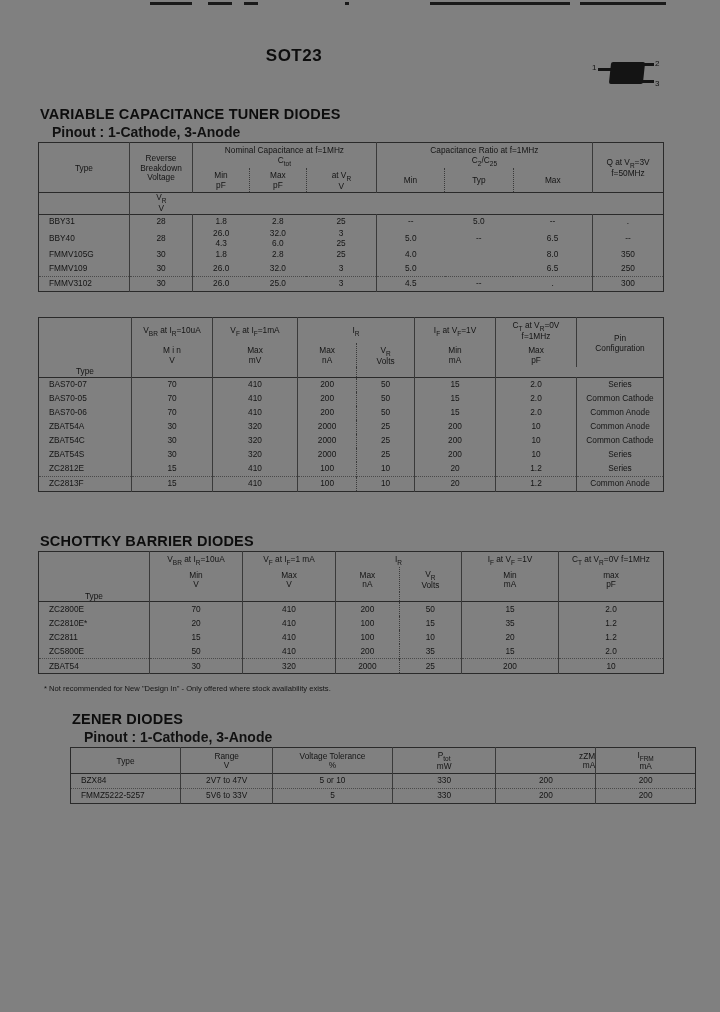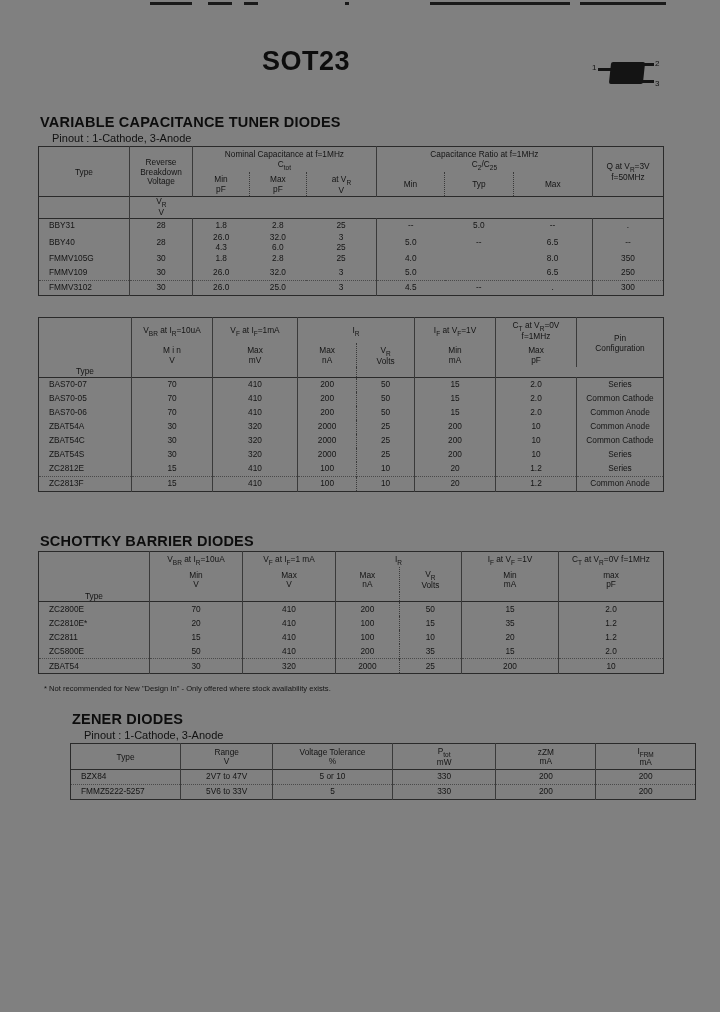--- a/index.html
+++ b/index.html
@@ -16,38 +16,38 @@
     background:#808080;
   }
   
   .crop-row{position:absolute;top:0;left:0;width:720px;height:8px;}
   .crop{position:absolute;top:2px;height:3px;background:#1a1a1a;}
   .sheet{
     position:absolute;left:0;top:8px;width:720px;height:1004px;
     background:#808080;
   }
   .title{
-    position:absolute;left:16px;top:38px;width:580px;text-align:center;
-    font-size:27px;font-weight:bold;letter-spacing:0.5px;color:#0d0d0d;
+    position:absolute;left:4px;top:38px;width:580px;text-align:center;
+    font-size:17px;font-weight:bold;letter-spacing:0.5px;color:#0d0d0d;
   }
   
   .pkg{position:absolute;left:592px;top:44px;width:72px;height:48px;}
   .pkg .body{
     position:absolute;left:18px;top:10px;width:34px;height:22px;
     background:#141414;border-radius:2px;transform:skewX(-6deg);
   }
   .pkg .lead{position:absolute;background:#141414;height:3px;}
   .pkg .lbl{position:absolute;font-size:8px;color:#111;}
   .section{position:absolute;left:38px;}
   .sec-title{
     font-size:14.5px;font-weight:bold;color:#0d0d0d;letter-spacing:0.2px;
     margin:0 0 2px 2px;
   }
   .pinout{
-    font-size:11px;font-weight:normal;color:#111;margin:0 0 2px 14px;
+    font-size:14px;font-weight:bold;color:#111;margin:0 0 2px 14px;
   }
   table{
     border-collapse:collapse;width:626px;background:#808080;
     font-size:8.3px;color:#141414;
   }
   table.outer{border:1px solid #2a2a2a;}
   th,td{
     border:0;padding:0;text-align:center;vertical-align:middle;
     font-weight:normal;line-height:1.15;
   }
@@ -86,21 +86,21 @@
     <div class="pkg">
       <div class="body"></div>
       <div class="lead" style="left:6px;top:16px;width:14px;"></div>
       <div class="lead" style="left:48px;top:11px;width:14px;"></div>
       <div class="lead" style="left:48px;top:28px;width:14px;"></div>
       <div class="lbl" style="left:0px;top:11px;">1</div>
       <div class="lbl" style="left:63px;top:7px;">2</div>
       <div class="lbl" style="left:63px;top:27px;">3</div>
     </div>
 
-    <div class="section" style="top:98px;margin-top:8px;">
+    <div class="section" style="top:98px;">
       <div class="sec-title">VARIABLE CAPACITANCE TUNER DIODES</div>
       <div class="pinout">Pinout : 1-Cathode, 3-Anode</div>
       <table class="outer">
         <tbody>
             <tr class="hdr-row">
           <td rowspan="2" style="width:90px;" class="h-main">Type</td>
           <td rowspan="2" style="width:62px;" class="h-main vline">Reverse<br>Breakdown<br>Voltage</td>
           <td colspan="3" style="width:170px;" class="h-main vline">Nominal Capacitance at f=1MHz<br>C<span class="sub">tot</span></td>
           <td colspan="3" style="width:200px;" class="h-main vline">Capacitance Ratio at f=1MHz<br>C<span class="sub">2</span>/C<span class="sub">25</span></td>
           <td rowspan="2" style="width:70px;" class="h-main vline">Q at V<span class="sub">R</span>=3V<br>f=50MHz</td>
@@ -378,21 +378,21 @@
     <div class="section" style="top:703px;padding-left:32px;">
       <div class="sec-title">ZENER DIODES</div>
       <div class="pinout">Pinout : 1-Cathode, 3-Anode</div>
       <table class="outer">
         <tbody>
             <tr class="hdr-row">
           <td style="width:110px;" class="h-main">Type</td>
           <td style="width:92px;" class="h-main vline">Range<br>V</td>
           <td style="width:120px;" class="h-main vline">Voltage Tolerance<br>%</td>
           <td style="width:104px;" class="h-main vline">P<span class="sub">tot</span><br>mW</td>
-          <td style="width:100px;" class="h-main vline">zZM<br>mA</td>
+          <td style="width:100px;text-align:right;" class="h-main vline">zZM<br>mA</td>
           <td style="width:100px;" class="h-main vline">I<span class="sub">FRM</span><br>mA</td>
         </tr>
         <tr class="hline">
               <td class="typecol cellpad hline">BZX84</td>
               <td class="vline">2V7 to 47V</td>
               <td class="vline">5 or 10</td>
               <td class="vline">330</td>
               <td class="vline">200</td>
               <td class="vline">200</td>
             </tr>

